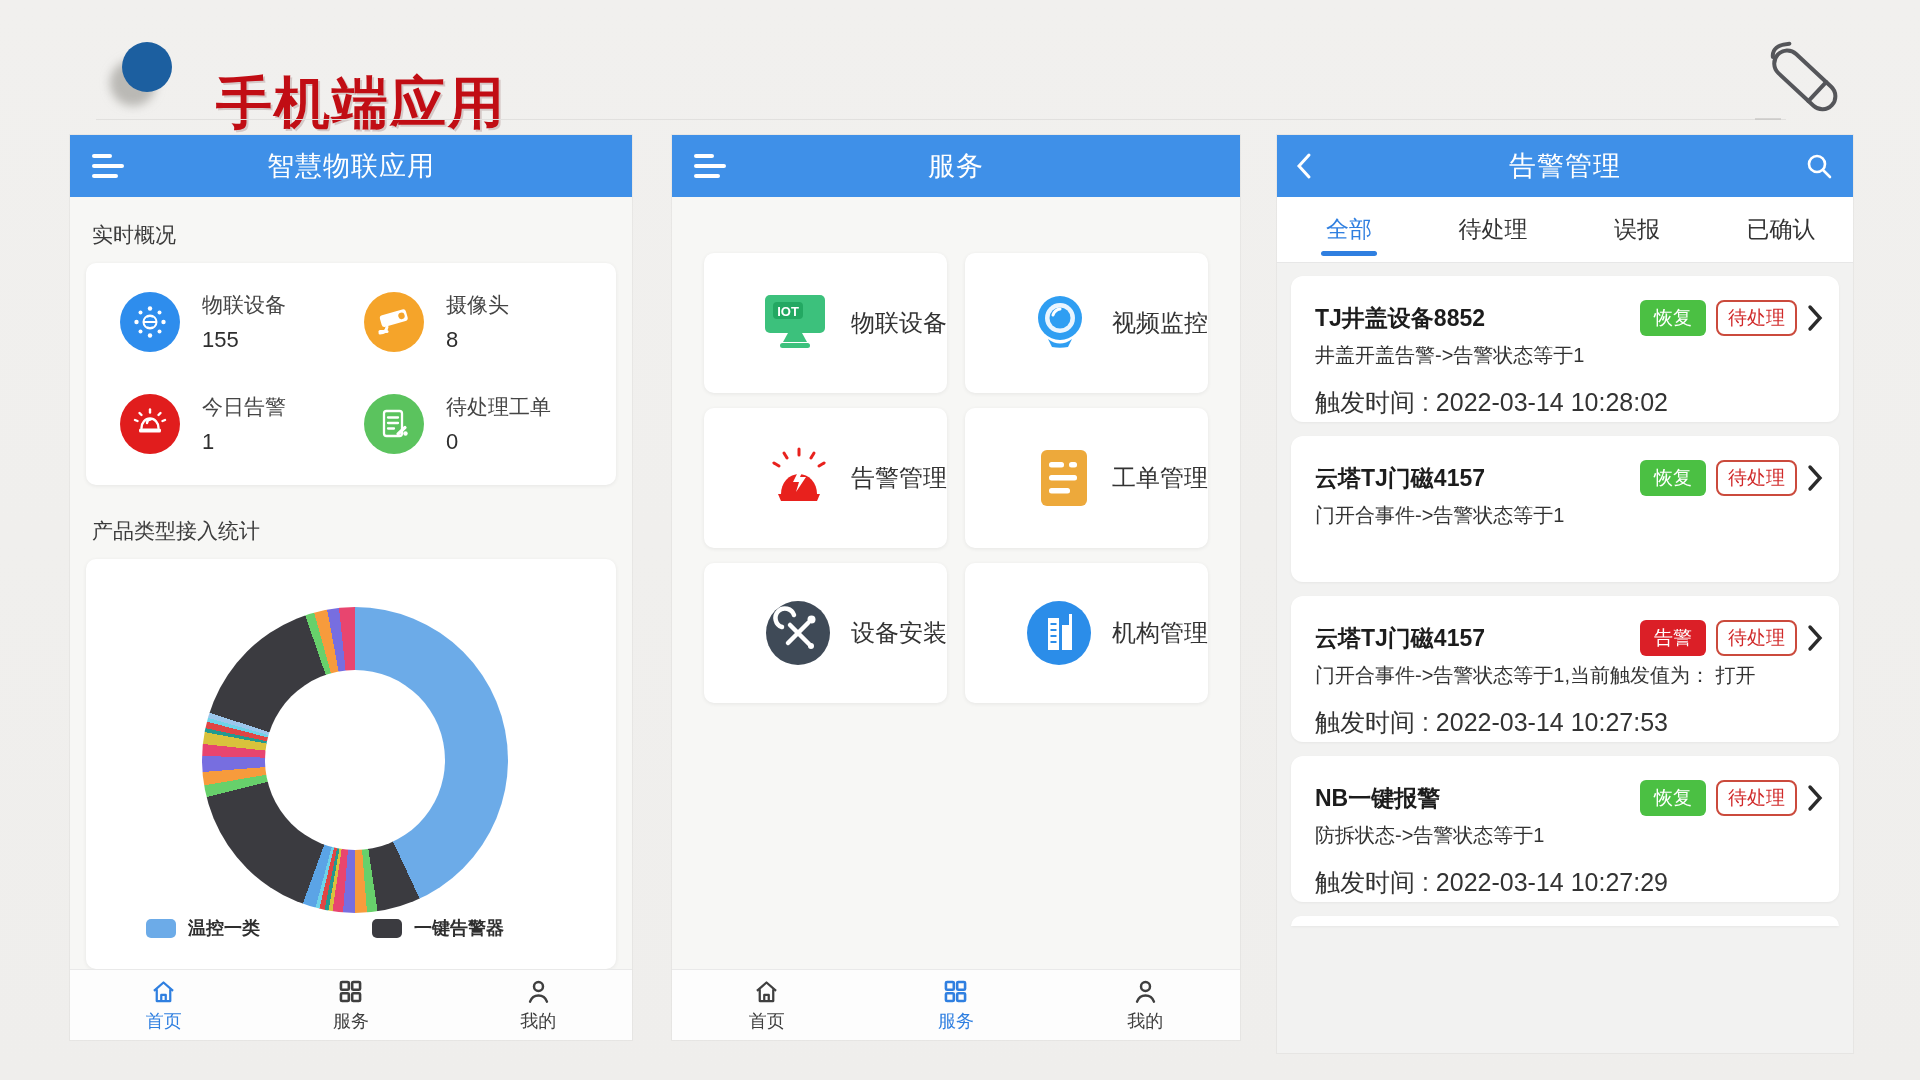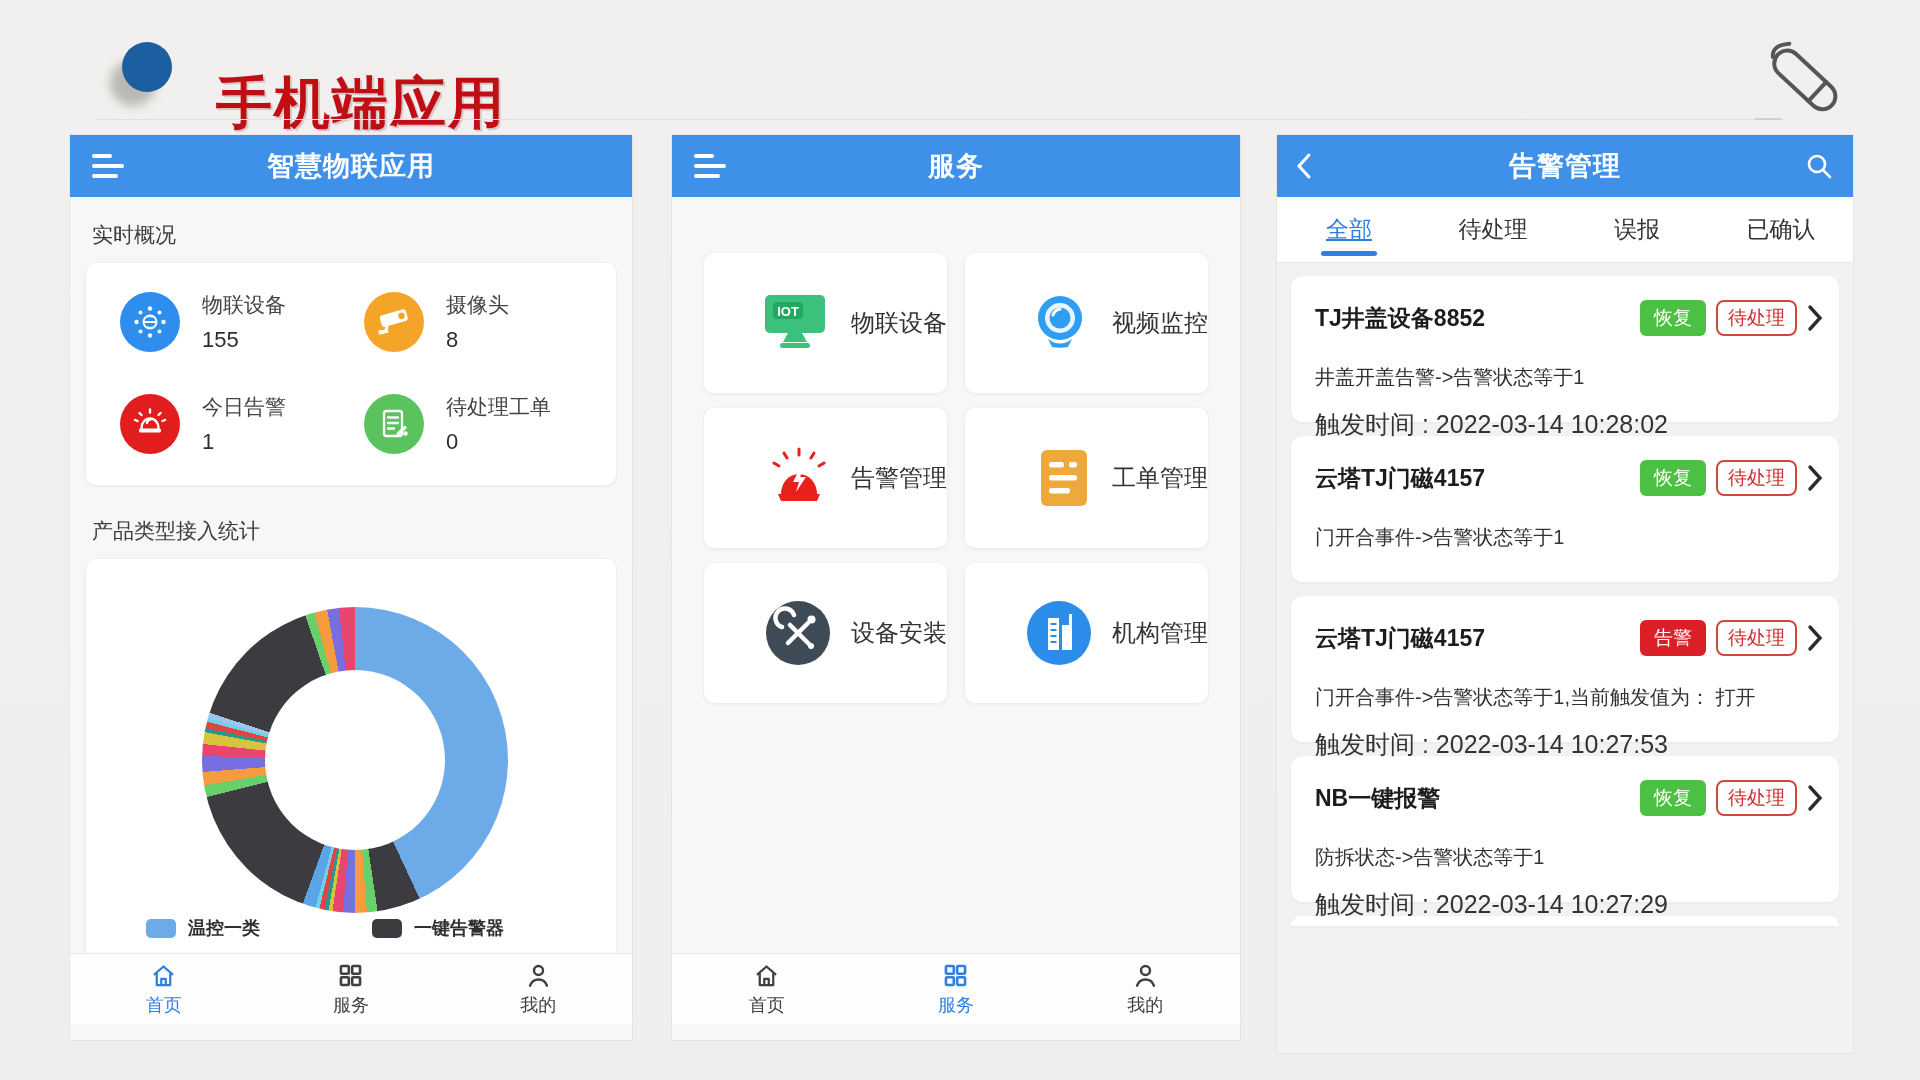--- a/index.html
+++ b/index.html
@@ -14,21 +14,21 @@
     background:#1c5fa0;box-shadow:-14px 16px 10px -2px rgba(150,148,144,.6);}
   .slide-title{position:absolute;left:216px;top:28px;font-size:56px;font-weight:800;
     color:#c10d14;letter-spacing:2px;text-shadow:2px 2px 0 rgba(90,20,20,.18);}
   .rule-line{position:absolute;left:96px;top:119px;width:1690px;height:1px;background:#e1e0de;}
   .pen{position:absolute;left:1755px;top:34px;}
   
   .phone{position:absolute;top:135px;background:#f7f7f5;box-shadow:0 0 0 1px rgba(0,0,0,.035);}
   #phone1{left:70px;width:562px;height:905px;}
   #phone2{left:672px;width:568px;height:905px;}
   #phone3{left:1277px;width:576px;height:918px;overflow:hidden;}
-  .phone-header{height:62px;background:#3f90e8;display:flex;align-items:center;justify-content:center;position:relative;font-weight:bold;}
+  .phone-header{height:62px;background:#3f90e8;display:flex;align-items:center;justify-content:center;position:relative;}
   .phone-header .ph-title{color:#fff;font-size:27px;letter-spacing:1px;}
   .hamburger{position:absolute;left:22px;top:50%;transform:translateY(-50%);display:flex;flex-direction:column;gap:6px;cursor:pointer;}
   .hamburger i{display:block;height:4px;border-radius:2px;background:#fff;}
   .hamburger i:nth-child(1){width:20px;}
   .hamburger i:nth-child(2){width:32px;}
   .hamburger i:nth-child(3){width:26px;}
   .icon-btn{position:absolute;top:50%;transform:translateY(-50%);display:flex;align-items:center;cursor:pointer;}
   
   .section-label{margin:24px 0 14px 22px;font-size:21px;color:#3c3c3c;}
   .stats-card{margin:0 16px;background:#fff;border-radius:10px;box-shadow:0 1px 4px rgba(0,0,0,.07);
@@ -40,48 +40,48 @@
   .stat-value{font-size:22px;color:#2e2e2e;}
   .chart-card{margin:0 16px;background:#fff;border-radius:10px;box-shadow:0 1px 4px rgba(0,0,0,.07);
     height:410px;position:relative;}
   .donut{position:absolute;left:116px;top:48px;width:306px;height:306px;border-radius:50%;}
   .donut::after{content:"";position:absolute;left:63px;top:63px;width:180px;height:180px;border-radius:50%;background:#fff;}
   .legend{position:absolute;left:60px;bottom:29px;display:flex;gap:112px;}
   .legend-item{display:flex;align-items:center;gap:12px;}
   .swatch{width:30px;height:19px;border-radius:5px;}
   .legend-label{font-size:18px;font-weight:700;color:#2f2f2f;}
   
-  .bottom-nav{position:absolute;left:0;right:0;bottom:16px;height:70px;background:#fdfdfd;
+  .bottom-nav{position:absolute;left:0;right:0;bottom:0;height:70px;background:#fdfdfd;
     border-top:1px solid #e9e9e9;display:flex;}
   .nav-item{flex:1;display:flex;flex-direction:column;align-items:center;justify-content:center;gap:4px;
     color:#3f3f3f;cursor:pointer;}
   .nav-item span{font-size:18px;}
   .nav-item.active{color:#2f7fe0;}
   
   .service-grid{padding:56px 32px 0 32px;display:grid;grid-template-columns:1fr 1fr;gap:15px 18px;}
   .service-card{background:#fff;border-radius:10px;box-shadow:0 1px 4px rgba(0,0,0,.07);height:140px;
     display:flex;align-items:center;justify-content:flex-end;gap:20px;cursor:pointer;}
   .service-label{font-size:24px;color:#333;}
   
   #phone3{background:#f2f2f1;}
   .tabs{height:65px;background:#fff;display:flex;border-bottom:1px solid #e7e7e7;}
   .tab{flex:1;display:flex;align-items:center;justify-content:center;font-size:23px;color:#333;
     position:relative;cursor:pointer;}
-  .tab.active{color:#2f7fe0;text-decoration:underline;}
+  .tab.active{color:#2f7fe0;}
   .tab.active::after{content:"";position:absolute;bottom:6px;left:50%;transform:translateX(-50%);
     width:56px;height:5px;border-radius:3px;background:#2f7fe0;}
   .alarm-list{padding:13px 14px 0 14px;}
   .alarm-card{background:#fff;border-radius:12px;box-shadow:0 1px 3px rgba(0,0,0,.05);
     padding:24px 16px 22px 24px;margin-bottom:14px;height:146px;box-sizing:border-box;cursor:pointer;}
   .alarm-head{display:flex;align-items:center;}
   .alarm-title{font-size:23px;font-weight:700;color:#1c1c1c;}
   .alarm-badges{margin-left:auto;display:flex;align-items:center;gap:10px;}
   .badge-fill{color:#fff;font-size:19px;padding:5px 14px;border-radius:6px;}
   .badge-outline{color:#d02a2a;font-size:19px;padding:3px 10px;border:2px solid #cb4a3c;border-radius:8px;background:#fff;}
-  .alarm-desc{margin-top:28px;font-size:20px;color:#333;white-space:nowrap;overflow:hidden;}
+  .alarm-desc{margin-top:6px;font-size:20px;color:#333;white-space:nowrap;overflow:hidden;}
   .alarm-time{margin-top:17px;font-size:25px;color:#333;}
   .alarm-card.partial{height:10px;padding:0;border-radius:12px 12px 0 0;margin-bottom:0;}
 </style>
 </head>
 <body>
 
 <div class="title-dot"></div>
 <h1 class="slide-title">手机端应用</h1>
 <div class="rule-line"></div>
 <svg class="pen" width="100" height="92" viewBox="0 0 100 92">

